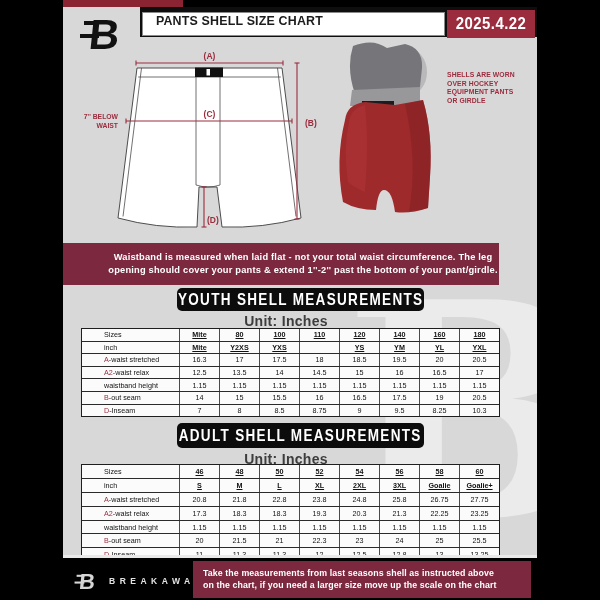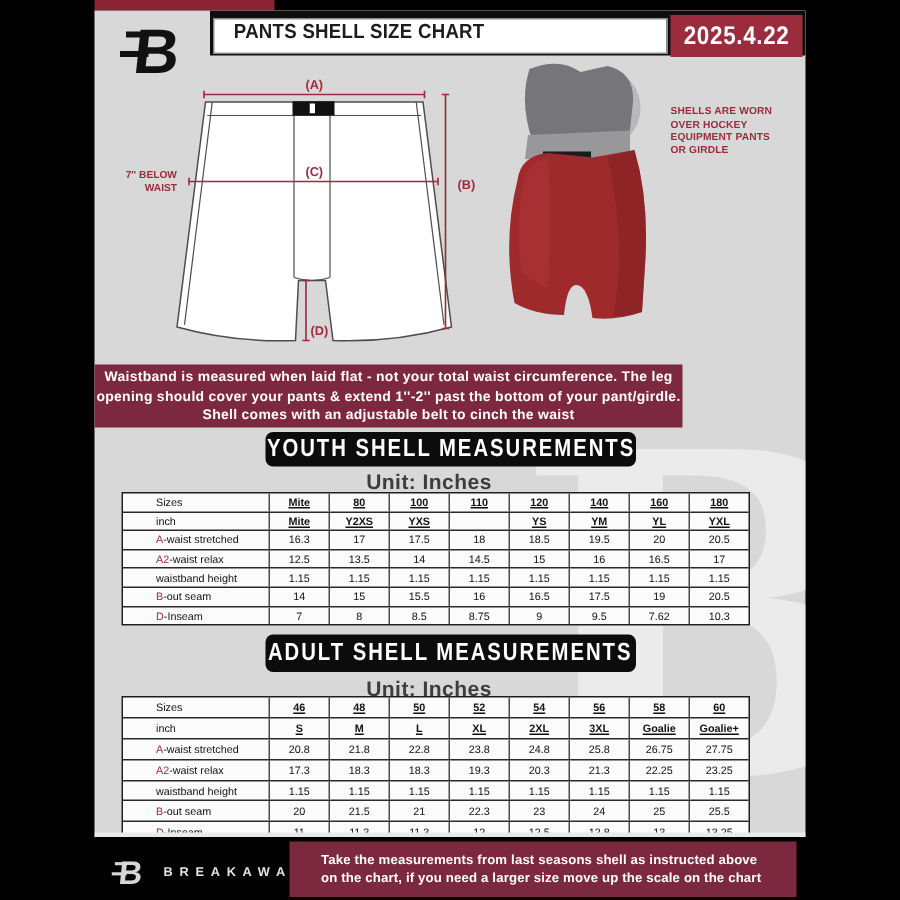--- a/index.html
+++ b/index.html
@@ -28,21 +28,21 @@
             font-family:"Liberation Sans",sans-serif;letter-spacing:.5px;}
 
   
   #shorts-svg{position:absolute;left:10px;top:38px;z-index:1;}
   #photo-svg{position:absolute;left:272px;top:35px;z-index:1;}
   #photo-note{position:absolute;left:384px;top:64px;width:92px;z-index:1;
               color:#9b2c3e;font-size:6.8px;font-weight:bold;line-height:8.6px;letter-spacing:.1px;}
 
   
   #info-banner{position:absolute;left:0;top:236px;width:392px;height:42px;background:#7c2940;z-index:1;
-               display:flex;flex-direction:column;justify-content:center;}
+               display:flex;flex-direction:column;justify-content:center;padding-left:44px;}
   #info-banner div{text-align:center;color:#fff;font-size:9.3px;font-weight:bold;line-height:12.6px;letter-spacing:.2px;}
 
   
   .section-banner{position:absolute;left:114px;width:247px;background:#0c0c0c;border-radius:5px;z-index:1;
                   display:flex;align-items:center;justify-content:center;}
   #youth-banner{top:281px;height:23px;}
   #adult-banner{top:416px;height:25px;}
   .section-banner span{display:inline-block;transform:scaleX(.82);font-size:16.5px;font-weight:bold;color:#fff;
                   letter-spacing:1.6px;white-space:nowrap;}
   .unit-label{position:absolute;left:0;width:446px;text-align:center;z-index:1;
@@ -63,21 +63,21 @@
   .thead .tcell{font-weight:bold;text-decoration:underline;}
   .prefix{color:#9b2c3e;}
 
   
   #doc-bottom-strip{position:absolute;left:0;bottom:0;width:474px;height:3px;background:#e9e9e9;z-index:1;}
 
   
   #footer-brand{position:absolute;left:74px;top:566px;height:30px;display:flex;align-items:center;gap:9px;}
   #footer-brand .brand-text{color:#e3e3e3;font-size:8.5px;font-weight:bold;letter-spacing:4.5px;}
   #footer-note{position:absolute;left:193px;top:561px;width:338px;height:37px;background:#7c2940;box-sizing:border-box;
-               padding:3px 21px;display:flex;flex-direction:column;justify-content:center;}
+               padding:3px 10px;display:flex;flex-direction:column;justify-content:center;}
   #footer-note div{color:#fff;font-size:8.8px;font-weight:bold;line-height:11.4px;letter-spacing:.1px;white-space:nowrap;}
 
   svg text{font-family:"Liberation Sans",sans-serif;}
 </style>
 </head>
 <body>
 
 <div id="stage">
   <div id="top-strip"></div>
 
@@ -147,21 +147,20 @@
     <div id="photo-note">
         <div>SHELLS ARE WORN</div>
         <div>OVER HOCKEY</div>
         <div>EQUIPMENT PANTS</div>
         <div>OR GIRDLE</div>
       </div>
 
     <div id="info-banner">
         <div>Waistband is measured when laid flat - not your total waist circumference. The leg</div>
         <div>opening should cover your pants &amp; extend 1''-2'' past the bottom of your pant/girdle.</div>
-        <div>Shell comes with an adjustable belt to cinch the waist</div>
       </div>
 
     <div id="youth-banner" class="section-banner">
       <span>YOUTH SHELL MEASUREMENTS</span>
     </div>
     <div id="youth-unit" class="unit-label">Unit: Inches</div>
     <div id="youth-table" class="sz-table">
         <div class="trow thead">
           <div class="tlabel">Sizes</div>
           <div class="tcell">Mite</div>
@@ -229,21 +228,21 @@
           <div class="tcell">20.5</div>
         </div>
         <div class="trow">
           <div class="tlabel"><span class="prefix">D</span>-Inseam</div>
           <div class="tcell">7</div>
           <div class="tcell">8</div>
           <div class="tcell">8.5</div>
           <div class="tcell">8.75</div>
           <div class="tcell">9</div>
           <div class="tcell">9.5</div>
-          <div class="tcell">7.62</div>
+          <div class="tcell">8.25</div>
           <div class="tcell">10.3</div>
         </div>
       </div>
 
     <div id="adult-banner" class="section-banner">
       <span>ADULT SHELL MEASUREMENTS</span>
     </div>
     <div id="adult-unit" class="unit-label">Unit: Inches</div>
     <div id="adult-table" class="sz-table">
         <div class="trow thead">

